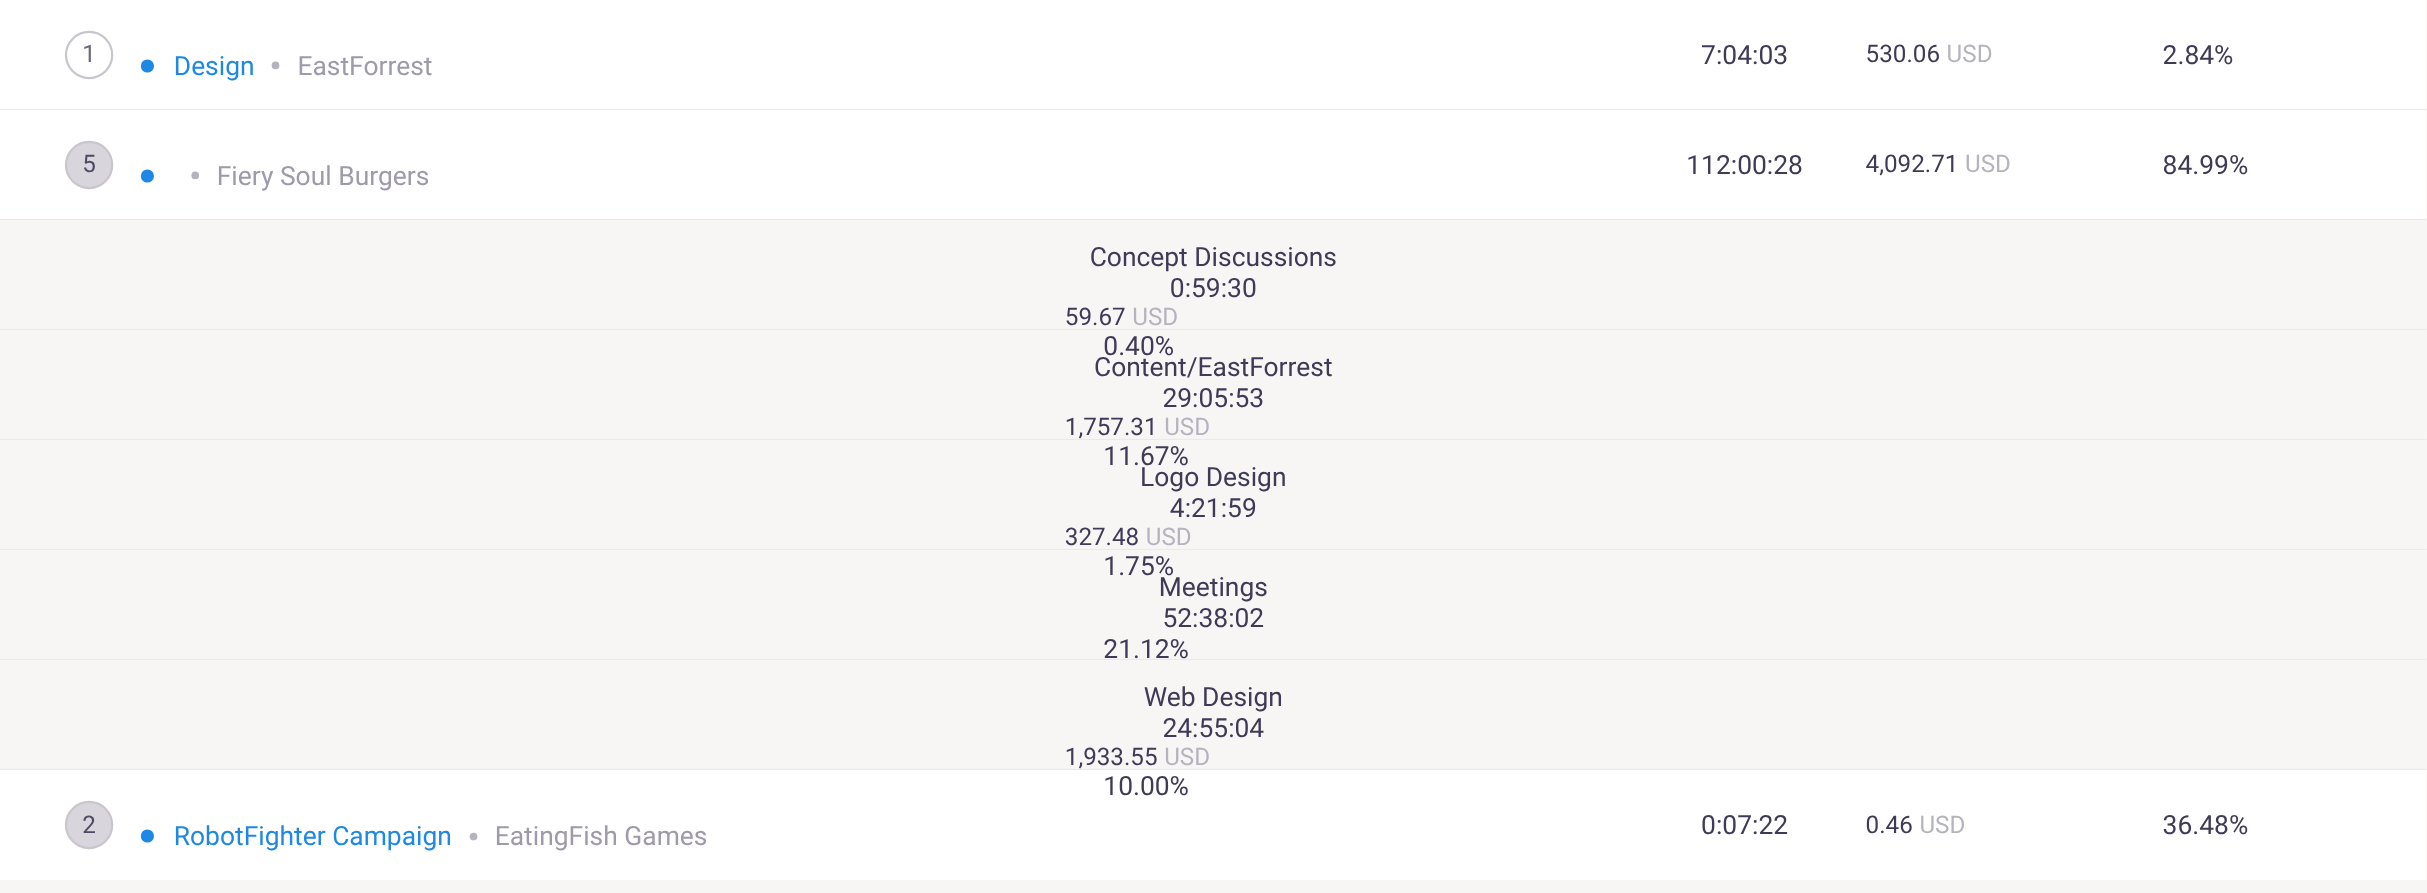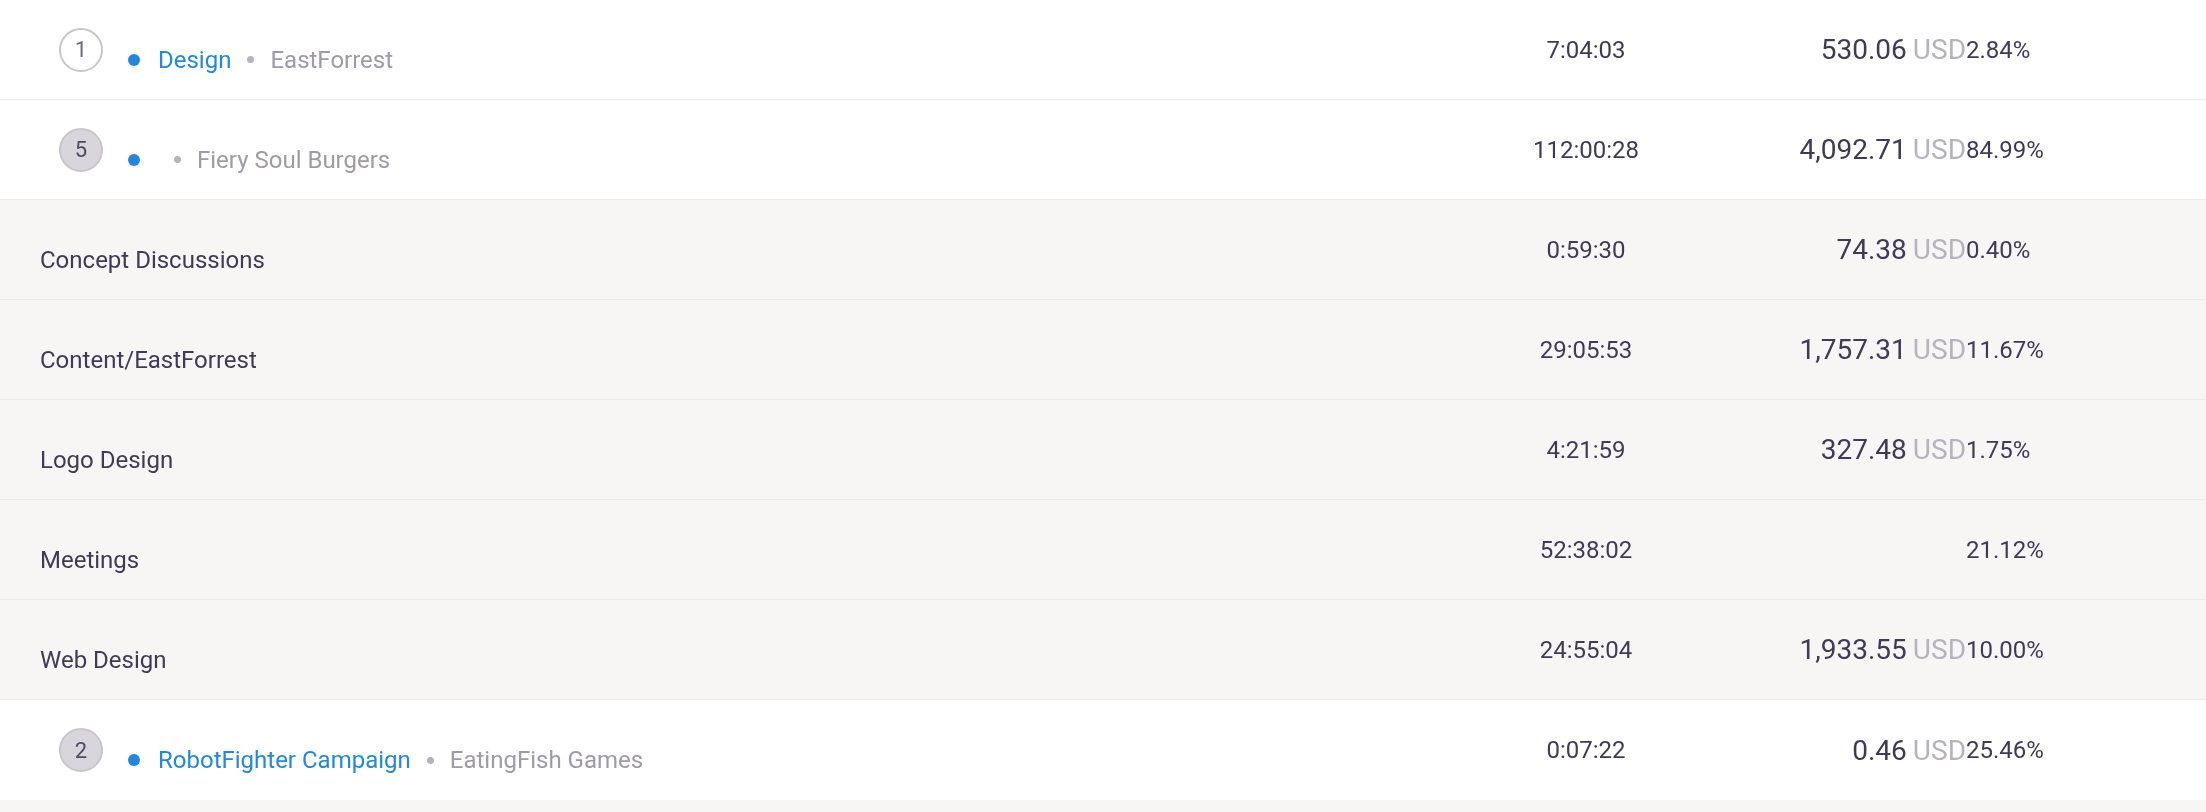--- a/index.html
+++ b/index.html
@@ -15,20 +15,21 @@
     .row {
       display: flex;
       align-items: center;
       padding: 0 40px;
       height: 100px;
       border-bottom: 1px solid #eceae8;
       background: #fff;
     }
     .row.sub {
       background: #f7f6f5;
+      flex-direction: column;
     }
     .row.last {
       border-bottom: none;
     }
     .badge-wrap {
       width: 82px;
       display: flex;
       align-items: center;
       justify-content: center;
       flex-shrink: 0;
@@ -87,22 +88,22 @@
     }
     .time-cell {
       width: 220px;
       text-align: center;
       font-size: 24px;
       color: #3f3b56;
       flex-shrink: 0;
     }
     .amount-cell {
       width: 270px;
-      text-align: right;
-      font-size: 28px;
+      text-align: left;
+      font-size: 22px;
       flex-shrink: 0;
     }
     .amount-val { color: #3f3b56; }
     .amount-cur { color: #b6b3bf; margin-left: 6px; }
     .percent-cell {
       width: 200px;
       font-size: 24px;
       color: #3f3b56;
       flex-shrink: 0;
       padding-right: 10px;
@@ -137,21 +138,21 @@
       </div>
       <div class="time-cell">112:00:28</div>
       <div class="amount-cell"><span class="amount-val">4,092.71</span><span class="amount-cur">USD</span></div>
       <div class="percent-cell">84.99%</div>
     </div>
     <div class="row sub">
       <div class="name-cell">
         <span class="task-name">Concept Discussions</span>
       </div>
       <div class="time-cell">0:59:30</div>
-      <div class="amount-cell"><span class="amount-val">74.38</span><span class="amount-cur">USD</span></div>
+      <div class="amount-cell"><span class="amount-val">59.67</span><span class="amount-cur">USD</span></div>
       <div class="percent-cell">0.40%</div>
     </div>
     <div class="row sub">
       <div class="name-cell">
         <span class="task-name">Content/EastForrest</span>
       </div>
       <div class="time-cell">29:05:53</div>
       <div class="amount-cell"><span class="amount-val">1,757.31</span><span class="amount-cur">USD</span></div>
       <div class="percent-cell">11.67%</div>
     </div>
@@ -184,15 +185,15 @@
         <div class="count-badge highlight">2</div>
       </div>
       <div class="name-cell">
         <span class="dot"></span>
         <span class="project-name">RobotFighter Campaign</span>
         <span class="sep-dot"></span>
         <span class="client-name">EatingFish Games</span>
       </div>
       <div class="time-cell">0:07:22</div>
       <div class="amount-cell"><span class="amount-val">0.46</span><span class="amount-cur">USD</span></div>
-      <div class="percent-cell">25.46%</div>
+      <div class="percent-cell">36.48%</div>
     </div>
   </div>
 
 </body></html>

